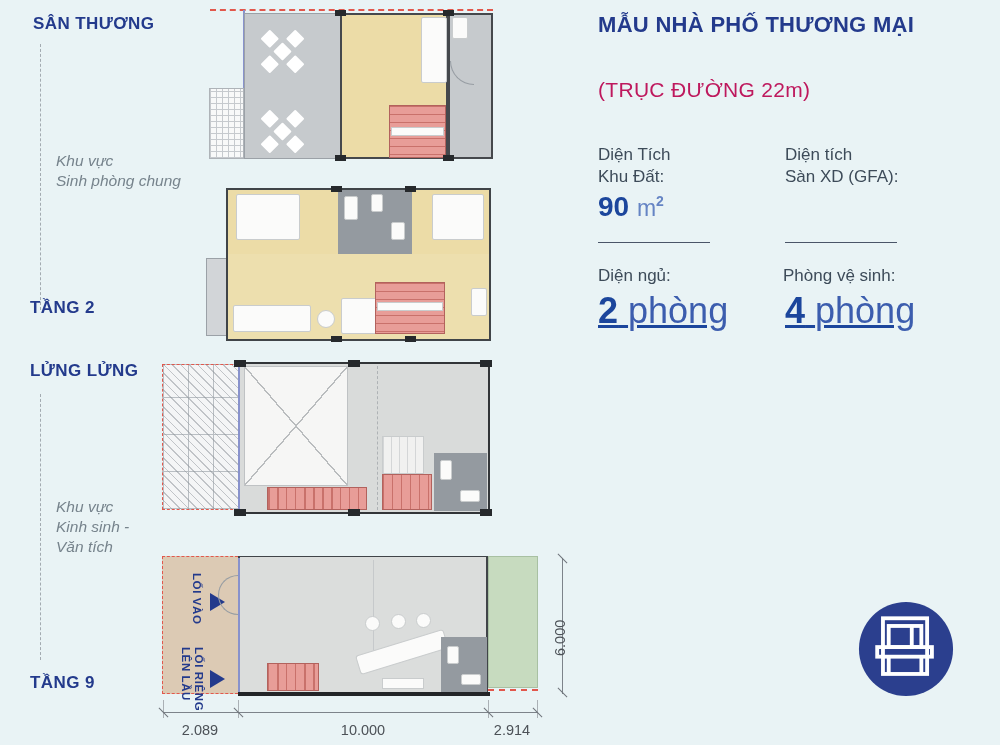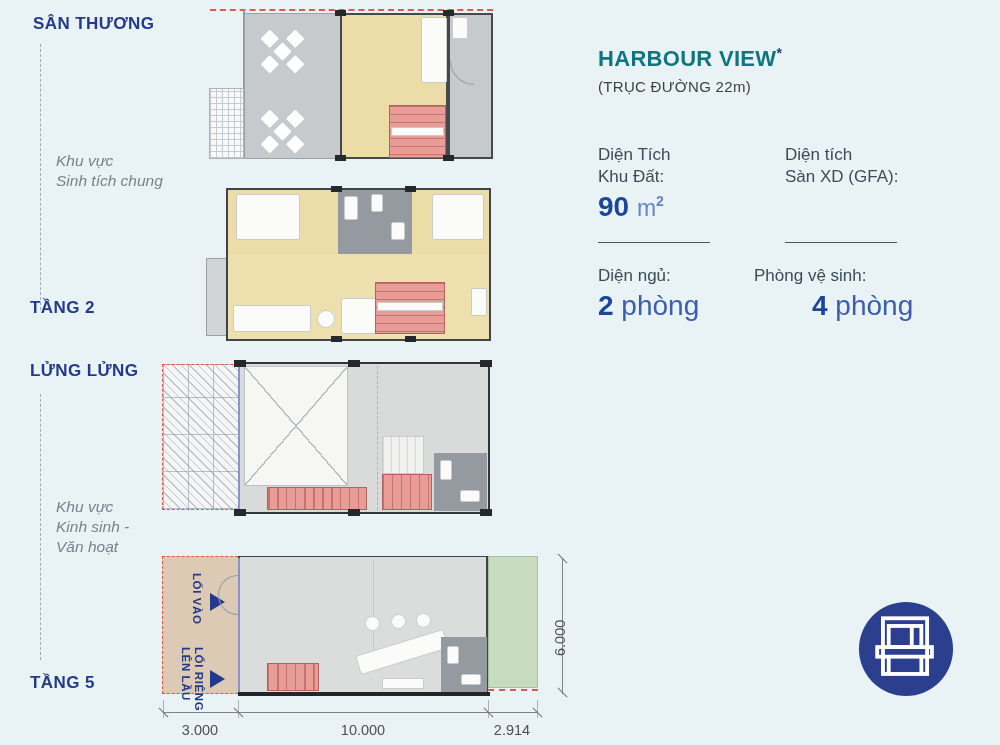--- a/index.html
+++ b/index.html
@@ -47,50 +47,50 @@
   .dimline-h{position:absolute;height:0;border-top:1px solid #7d838a;}
   .dimline-v{position:absolute;width:0;border-left:1px solid #7d838a;}
   .tick{position:absolute;width:13px;height:0;border-top:1.5px solid #6e747a;transform:rotate(45deg);}
   .ext{position:absolute;width:0;border-left:1px solid #aab0b5;}
   .dimtext{position:absolute;font-size:14.5px;color:#4c5157;text-align:center;}
   .dimtext-rot{position:absolute;font-size:14.5px;color:#4c5157;transform:rotate(-90deg);transform-origin:left bottom;white-space:nowrap;}
   
   .t1{position:absolute;left:598px;top:12px;font-size:22px;font-weight:bold;color:#233a8c;letter-spacing:.3px;}
   .t2{position:absolute;left:598px;top:45px;font-size:22px;font-weight:bold;color:#10767d;letter-spacing:.3px;}
   .t2 sup{color:#233a8c;font-size:14px;}
-  .t3{position:absolute;left:598px;top:78px;font-size:15px;color:#404040;letter-spacing:.3px;}
+  .t3{position:absolute;left:598px;top:78px;font-size:21px;color:#be185d;letter-spacing:.3px;}
   .stat-label{position:absolute;font-size:17px;color:#3d4b59;line-height:22px;}
   .stat-value{position:absolute;font-size:28px;font-weight:bold;color:#1c469c;}
   .stat-value .unit{font-size:23px;font-weight:normal;color:#6584c4;}
   .stat-value sup{font-size:14px;color:#6584c4;}
   .rule{position:absolute;width:112px;height:0;border-top:1.5px solid #4a5568;}
   .room-label{position:absolute;font-size:17px;color:#3d4b59;}
-  .room-value{position:absolute;font-size:28px;font-weight:bold;color:#1c469c;}
+  .room-value{position:absolute;font-size:36px;font-weight:bold;color:#1c469c;text-decoration:underline;}
   .room-value .unitw{font-weight:normal;color:#3c5dae;}
 </style>
 </head>
 <body>
 
 <div id="stage">
 
   <div class="floor-label" style="left:33px;top:14px;">SÂN THƯƠNG</div>
   <div class="dashv" style="left:40px;top:44px;height:266px;"></div>
   <div class="zone-label" style="left:56px;top:151px;">
     <div>Khu vực</div>
-    <div>Sinh tích chung</div>
+    <div>Sinh phòng chung</div>
   </div>
   <div class="floor-label" style="left:30px;top:298px;">TẦNG 2</div>
   <div class="floor-label" style="left:30px;top:361px;">LỬNG LỬNG</div>
   <div class="dashv" style="left:40px;top:394px;height:266px;"></div>
   <div class="zone-label" style="left:56px;top:497px;">
     <div>Khu vực</div>
     <div>Kinh sinh -</div>
-    <div>Văn hoạt</div>
-  </div>
-  <div class="floor-label" style="left:30px;top:673px;">TẦNG 5</div>
+    <div>Văn tích</div>
+  </div>
+  <div class="floor-label" style="left:30px;top:673px;">TẦNG 9</div>
 
   <div class="plan" style="left:205px;top:8px;width:288px;height:157px;">
     <div class="redline" style="left:5px;top:1px;width:283px;"></div>
     <div class="redline" style="left:5px;top:149px;width:283px;"></div>
     <div class="bluewall" style="left:38px;top:2px;height:148px;"></div>
     <div class="room grayfloor" style="left:39px;top:5px;width:97px;height:146px;border:1px solid #9ba1a7;"></div>
     <span class="tx" style="left:71px;top:37px;"></span>
     <span class="tx" style="left:71px;top:117px;"></span>
     <div class="gridhatch" style="left:4px;top:80px;width:35px;height:71px;"></div>
     <div class="room beige" style="left:135px;top:5px;width:108px;height:146px;border:2px solid #45484c;"></div>
@@ -181,33 +181,33 @@
   <div class="plan" style="left:160px;top:700px;width:400px;height:45px;">
     <span class="ext" style="left:3px;top:0;height:18px;"></span>
     <span class="ext" style="left:78px;top:0;height:18px;"></span>
     <span class="ext" style="left:328px;top:0;height:18px;"></span>
     <span class="ext" style="left:377px;top:0;height:18px;"></span>
     <div class="dimline-h" style="left:3px;top:12px;width:375px;"></div>
     <span class="tick" style="left:-3px;top:12px;"></span>
     <span class="tick" style="left:72px;top:12px;"></span>
     <span class="tick" style="left:322px;top:12px;"></span>
     <span class="tick" style="left:371px;top:12px;"></span>
-    <div class="dimtext" style="left:12px;top:22px;width:56px;">3.000</div>
+    <div class="dimtext" style="left:12px;top:22px;width:56px;">2.089</div>
     <div class="dimtext" style="left:163px;top:22px;width:80px;">10.000</div>
     <div class="dimtext" style="left:324px;top:22px;width:56px;">2.914</div>
   </div>
 
   <div class="plan" style="left:546px;top:556px;width:50px;height:152px;">
     <div class="dimline-v" style="left:16px;top:2px;height:136px;"></div>
     <span class="tick" style="left:10px;top:2px;"></span>
     <span class="tick" style="left:10px;top:136px;"></span>
     <div class="dimtext-rot" style="left:22px;top:84px;">6.000</div>
   </div>
 
-  <div class="t2"><span>HARBOUR VIEW</span><sup>*</sup></div>
+  <div class="t1">MẪU NHÀ PHỐ THƯƠNG MẠI</div>
   <div class="t3">(TRỤC ĐƯỜNG 22m)</div>
 
   <div class="stat-label" style="left:598px;top:144px;">
     <div>Diện Tích</div>
     <div>Khu Đất:</div>
   </div>
   <div class="stat-value" style="left:598px;top:191px;">
     <span>90</span>
     <span class="unit">m</span><sup>2</sup>
   </div>
@@ -217,22 +217,22 @@
     <div>Diện tích</div>
     <div>Sàn XD (GFA):</div>
   </div>
   <div class="rule" style="left:785px;top:242px;"></div>
 
   <div class="room-label" style="left:598px;top:266px;">Diện ngủ:</div>
   <div class="room-value" style="left:598px;top:290px;">
     <span>2</span>
     <span class="unitw">phòng</span>
   </div>
-  <div class="room-label" style="left:754px;top:266px;">Phòng vệ sinh:</div>
-  <div class="room-value" style="left:812px;top:290px;">
+  <div class="room-label" style="left:783px;top:266px;">Phòng vệ sinh:</div>
+  <div class="room-value" style="left:785px;top:290px;">
     <span>4</span>
     <span class="unitw">phòng</span>
   </div>
 
   <div class="abs" style="left:858px;top:601px;width:96px;height:96px;">
     <svg width="96" height="96" viewBox="0 0 100 100">
       <circle cx="50" cy="50" r="49" fill="#2b3f8e"></circle>
       <g fill="none" stroke="#ffffff" stroke-width="4">
         <rect x="26" y="18" width="46" height="58"></rect>
         <rect x="32" y="26" width="34" height="22"></rect>

